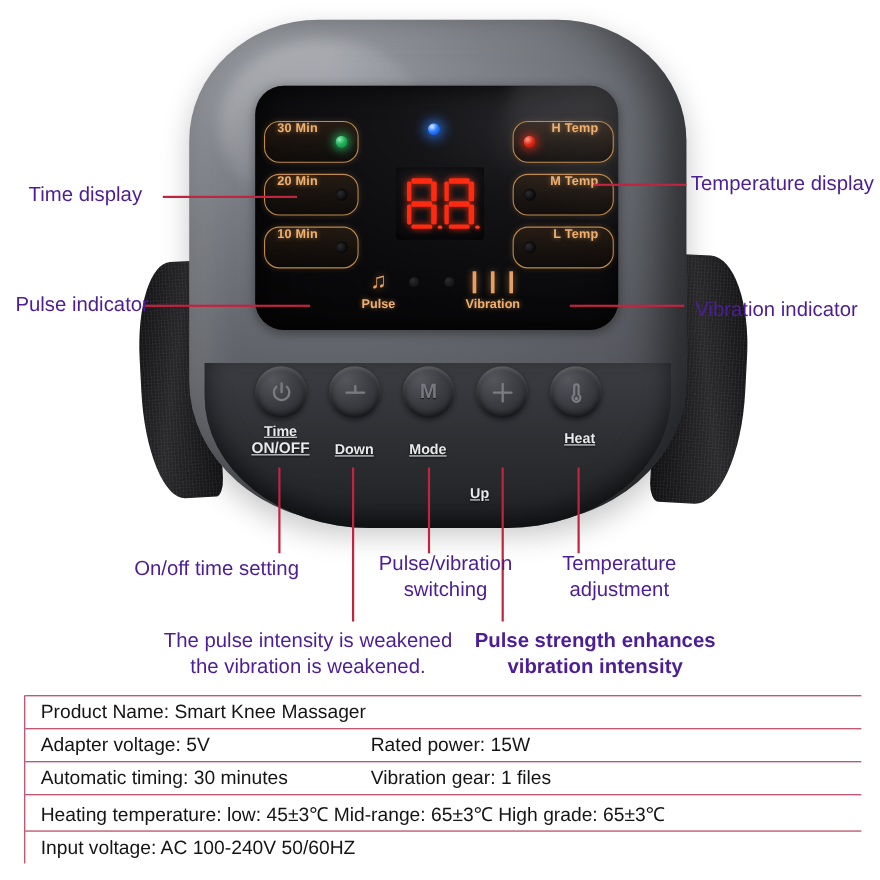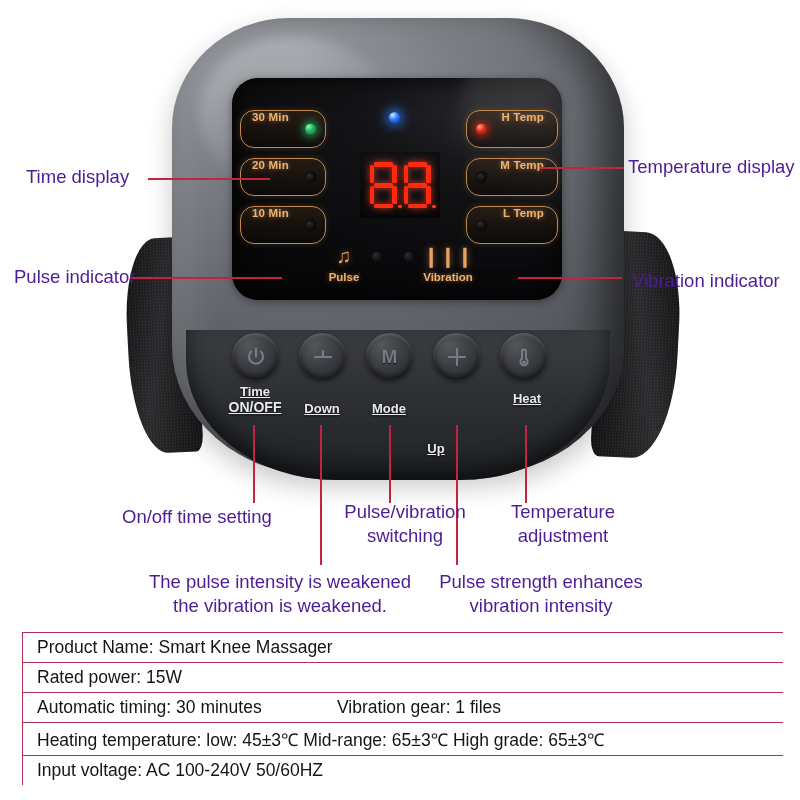--- a/index.html
+++ b/index.html
@@ -258,28 +258,29 @@
 
   <div class="note" style="left:26px;top:166px;">Time display</div>
   <div class="note" style="left:14px;top:266px;">Pulse indicator</div>
   <div class="note" style="left:628px;top:156px;">Temperature display</div>
   <div class="note" style="left:632px;top:270px;">Vibration indicator</div>
 
   <div class="note" style="left:122px;top:506px;">On/off time setting</div>
   <div class="note c" style="left:330px;top:500px;width:150px;">Pulse/vibration<br>switching</div>
   <div class="note c" style="left:492px;top:500px;width:142px;">Temperature<br>adjustment</div>
   <div class="note c" style="left:135px;top:570px;width:290px;">The pulse intensity is weakened<br>the vibration is weakened.</div>
-  <div class="note c" style="left:428px;top:570px;width:226px;">Pulse strength enhances<br>vibration intensity</div>
+  <div class="note c" style="left:428px;top:570px;width:226px;font-weight:bold;">Pulse strength enhances<br>vibration intensity</div>
 </div>
 
 <div id="spec">
   <div class="srow">
     <div class="full">Product Name: Smart Knee Massager</div>
   </div>
   <div class="srow">
+    <div class="c1">Adapter voltage: 5V</div>
     <div class="c3">Rated power: 15W</div>
   </div>
   <div class="srow">
     <div class="c1">Automatic timing: 30 minutes</div>
     <div class="c2">Vibration gear: 1 files</div>
   </div>
   <div class="srow">
     <div class="full">Heating temperature: low: 45±3℃ Mid-range: 65±3℃ High grade: 65±3℃</div>
   </div>
   <div class="srow">

